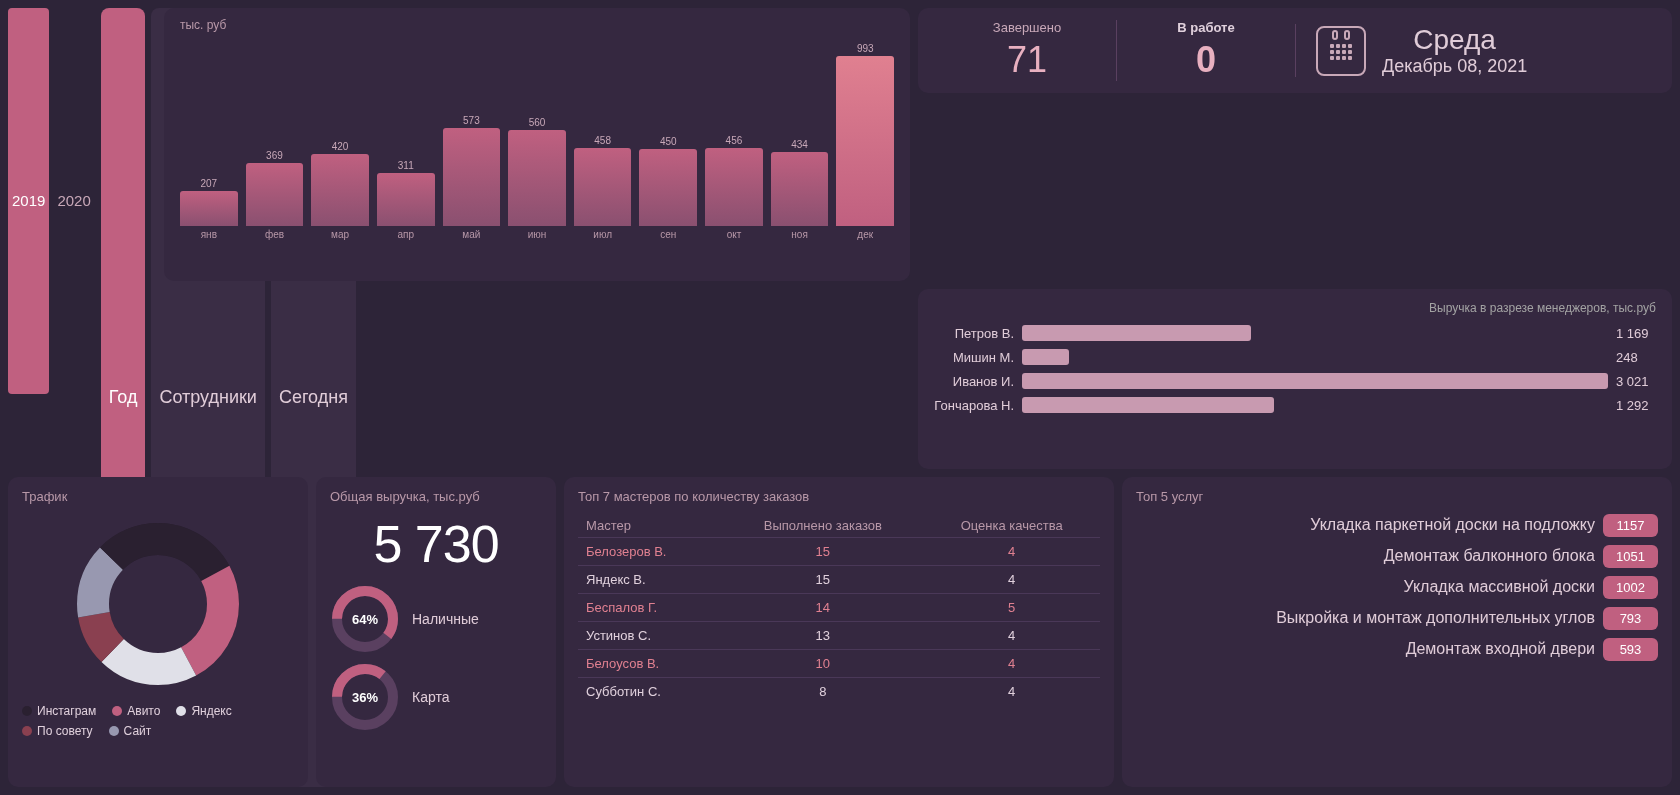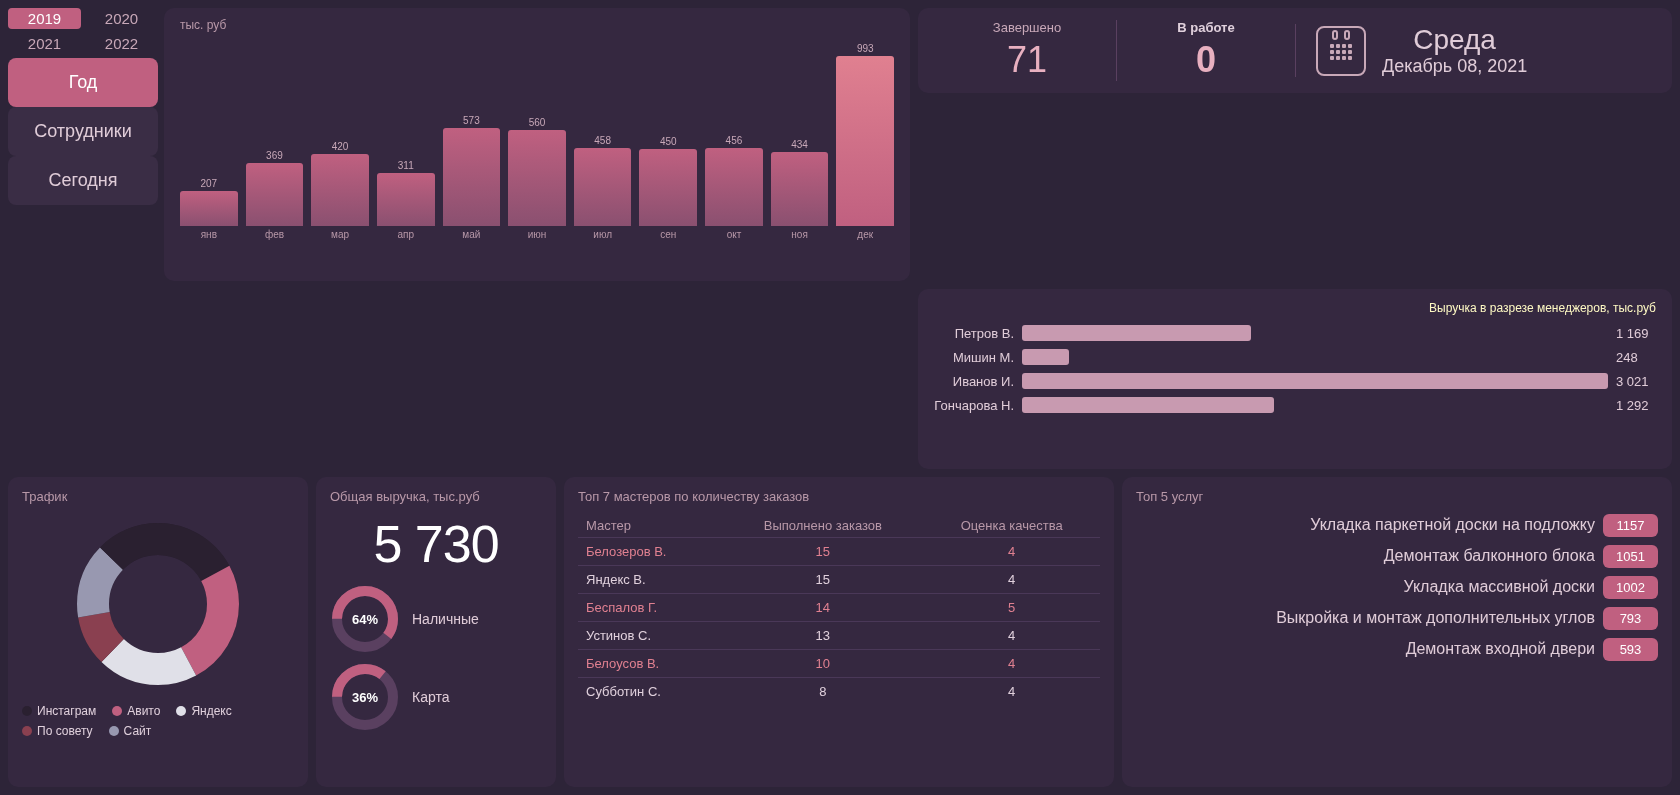--- a/index.html
+++ b/index.html
@@ -17,21 +17,22 @@
       grid-template-rows: auto auto auto;
       gap: 0;
       padding: 8px;
       height: 795px;
     }
     
     .sidebar {
       grid-column: 1;
       grid-row: 1 / 4;
       display: flex;
-      flex-direction: column;
+      flex-direction: row;
+      gap: 6px;
       padding-right: 6px;
     }
     .year-buttons {
       display: grid;
       grid-template-columns: 1fr 1fr;
       gap: 4px;
       margin-bottom: 4px;
     }
     .year-btn {
       background: transparent;
@@ -187,21 +188,21 @@
     .manager-area {
       grid-column: 3;
       grid-row: 2;
       background: #352840;
       border-radius: 10px;
       padding: 12px 16px;
       margin-top: 0;
     }
     .manager-title {
       font-size: 12px;
-      color: #fef9c3;
+      color: #a3a3a3;
       text-align: right;
       margin-bottom: 10px;
     }
     .manager-row {
       display: flex;
       align-items: center;
       margin-bottom: 8px;
       gap: 8px;
     }
     .manager-name {

